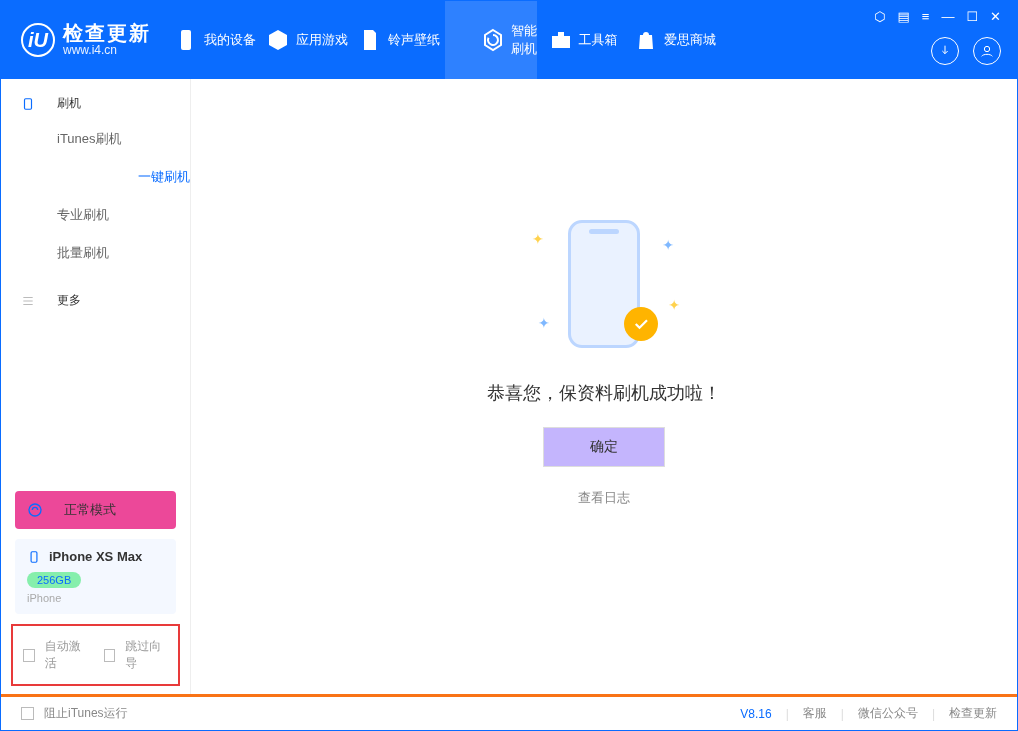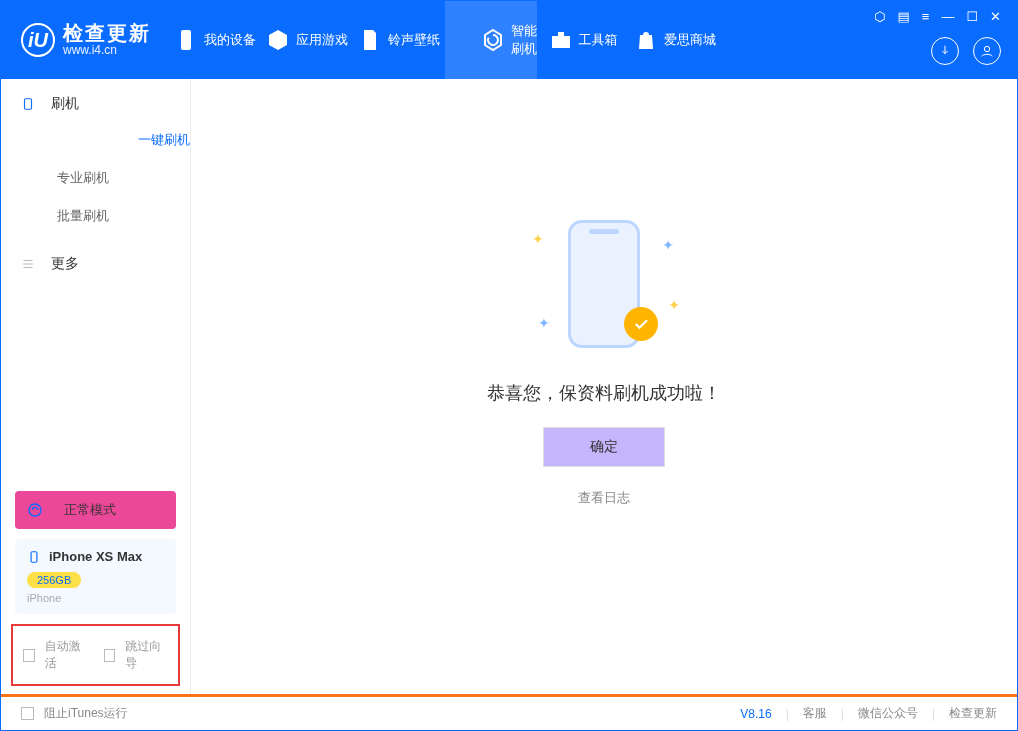--- a/index.html
+++ b/index.html
@@ -23,34 +23,34 @@
 .win-controls { display: flex; gap: 12px; padding-top: 8px; font-size: 13px; }
 .win-controls span { cursor: pointer; }
 .header-circles { display: flex; gap: 14px; padding-bottom: 14px; }
 .circle-btn { width: 28px; height: 28px; border: 1.5px solid #fff; border-radius: 50%; display: flex; align-items: center; justify-content: center; cursor: pointer; }
 .circle-btn svg { width: 16px; height: 16px; fill: none; stroke: #fff; stroke-width: 1.5; }
 
 
 .body { display: flex; height: 617px; }
 .sidebar { width: 190px; border-right: 1px solid #eee; display: flex; flex-direction: column; }
 .side-section { padding: 16px 0 4px 0; }
-.side-header { display: flex; align-items: center; gap: 16px; padding: 0 20px 8px 20px; font-size: 14px; color: #333; text-align: right; }
+.side-header { display: flex; align-items: center; gap: 22px; padding: 0 20px 8px 20px; font-size: 12px; color: #333; text-align: right; }
 .side-header svg { width: 14px; height: 14px; }
 .side-items { }
 .side-item { padding: 10px 0 10px 56px; font-size: 13px; color: #666; cursor: pointer; }
 .side-item.active { color: #0a6cff; text-align: right; }
 
 .device-box { margin: 0 14px 10px 14px; background: #ec4899; border-radius: 4px; padding: 10px 12px; display: flex; align-items: center; gap: 21px; }
 .device-box svg { width: 16px; height: 16px; }
 .device-label { font-size: 13px; color: #333; }
 
 .device-info { margin: 0 14px 10px 14px; background: #f4f8ff; border-radius: 4px; padding: 10px 12px; }
 .device-name { font-size: 13px; font-weight: bold; color: #333; margin-bottom: 6px; display: flex; align-items: center; gap: 8px; }
 .device-name svg { width: 14px; height: 14px; }
-.device-cap { display: inline-block; background: #fde047; color: #0a6cff; font-size: 11px; padding: 2px 10px; border-radius: 10px; margin-bottom: 4px; }
+.device-cap { display: inline-block; background: #86efac; color: #0a6cff; font-size: 11px; padding: 2px 10px; border-radius: 10px; margin-bottom: 4px; }
 .device-type { font-size: 11px; color: #aaa; }
 
 .side-spacer { flex: 1; }
 .highlight-box { border: 2px solid #e83a3a; margin: 0 10px 10px 10px; padding: 12px 10px; display: flex; gap: 16px; align-items: center; }
 .chk { display: flex; align-items: center; gap: 10px; font-size: 12px; color: #999; cursor: pointer; }
 .chk-box { width: 13px; height: 13px; border: 1px solid #bbb; }
 
 .main { flex: 1; display: flex; flex-direction: column; align-items: center; justify-content: center; gap: 22px; padding-bottom: 60px; }
 .illus { position: relative; width: 160px; height: 150px; display: flex; align-items: center; justify-content: center; }
 .phone { width: 72px; height: 128px; border: 3px solid #bcd6ff; border-radius: 14px; background: #eaf2ff; position: relative; }
@@ -164,20 +164,21 @@
 <div class="body">
   <div class="sidebar">
     <div class="side-section">
       <div class="side-header">
         <svg viewBox="0 0 24 24">
             <rect x="6" y="3" width="12" height="18" rx="2" fill="none" stroke="#0a6cff" stroke-width="2"></rect>
           </svg>
         <span>刷机</span>
       </div>
       <div class="side-items">
+        <div class="side-item">iTunes刷机</div>
         <div class="side-item active">一键刷机</div>
         <div class="side-item">专业刷机</div>
         <div class="side-item">批量刷机</div>
       </div>
     </div>
     <div class="side-section">
       <div class="side-header">
         <svg viewBox="0 0 24 24">
             <path d="M4 6h16M4 12h16M4 18h16" stroke="#bbb" stroke-width="2"></path>
           </svg>

